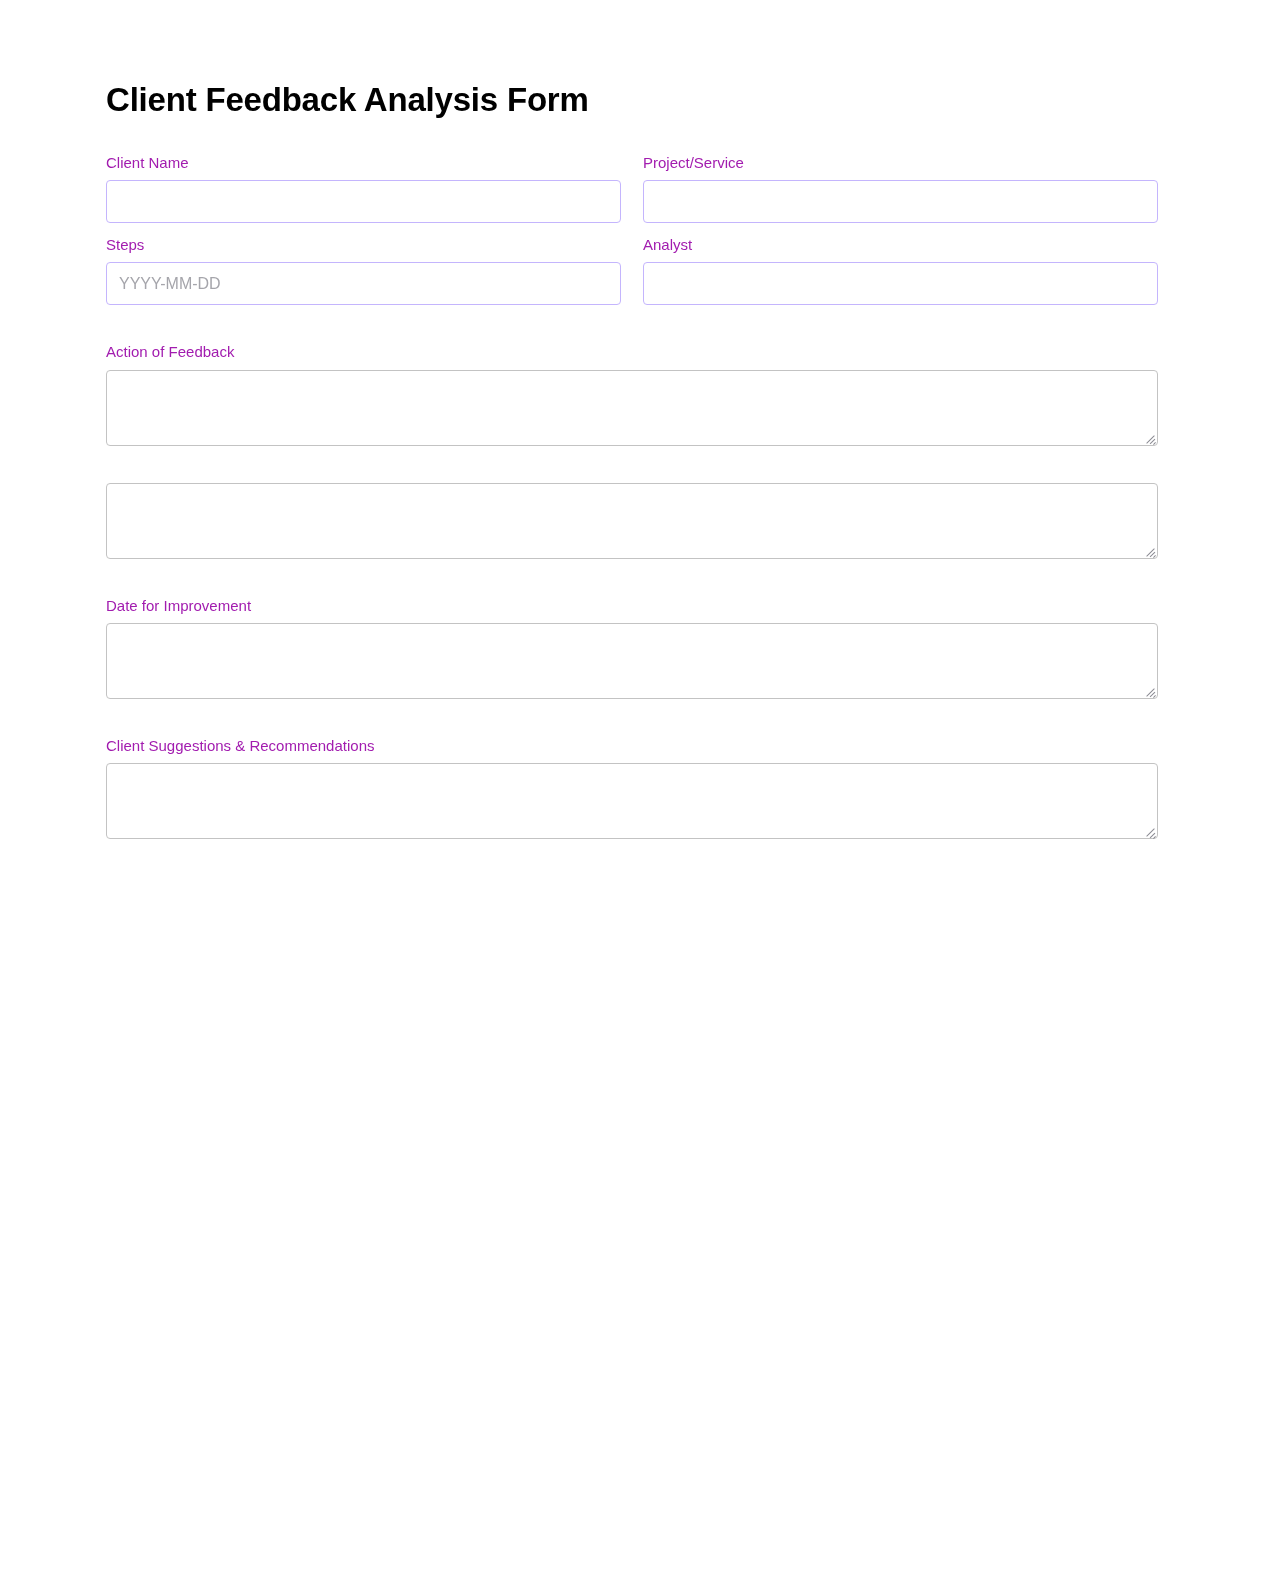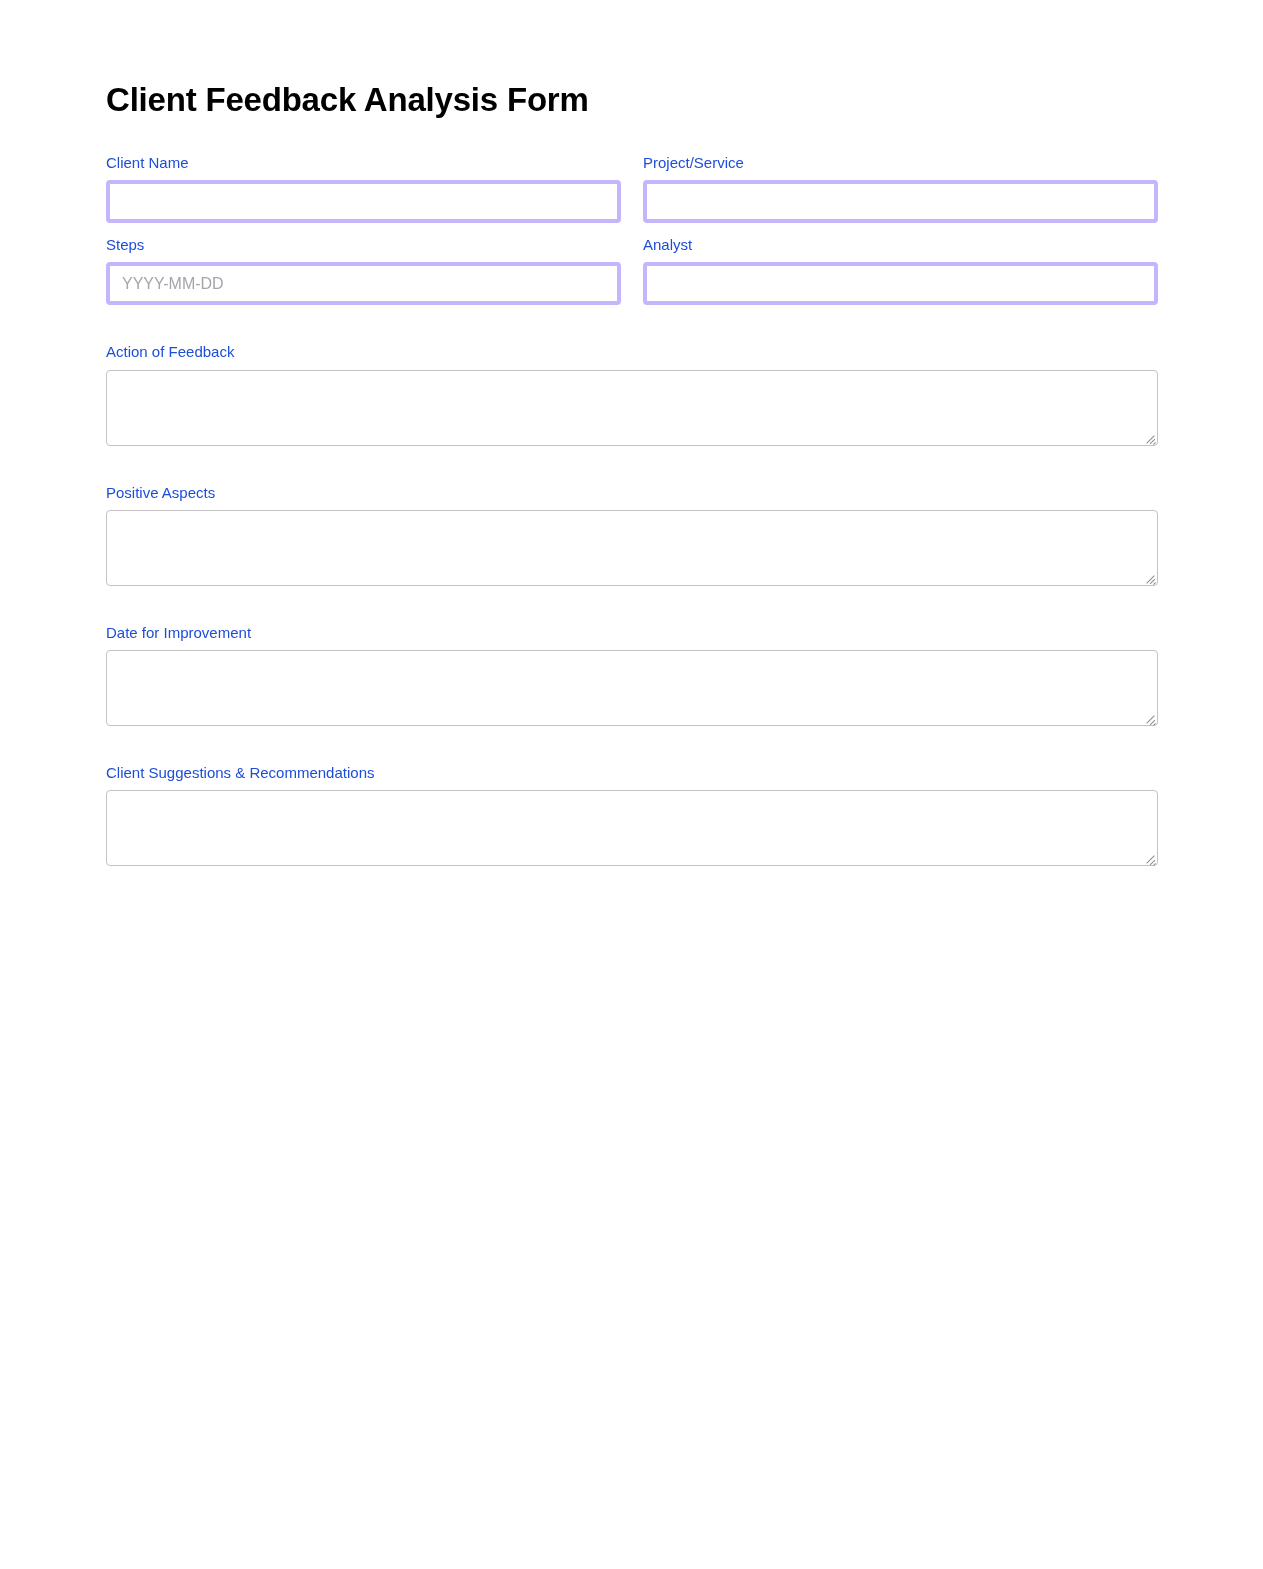--- a/index.html
+++ b/index.html
@@ -49,34 +49,34 @@
     margin-bottom: 12px;
   }
   .field.last-in-col {
     margin-bottom: 0;
   }
   label.field-label {
     display: block;
     font-size: 15px;
     line-height: 1.35;
     font-weight: normal;
-    color: #1d4ed8;
+    color: #a21caf;
     margin: 0 0 7px 0;
   }
   input.text-input {
     display: block;
     width: 100%;
     box-sizing: border-box;
     height: 43px;
     padding: 6px 12px;
     font-family: "Liberation Sans", sans-serif;
     font-size: 16px;
     color: #111111;
     background: #ffffff;
-    border: 4px solid #c4b5fd;
+    border: 1px solid #c4b5fd;
     border-radius: 4px;
     outline: none;
   }
   input.text-input::placeholder {
     color: #a5a5ab;
     opacity: 1;
   }
   .section {
     margin-top: 37px;
   }
@@ -171,21 +171,20 @@
         <span class="resize-grip">
           <i class="g1"></i>
             <i class="g2"></i>
             <i class="g3"></i>
         </span>
       </div>
     </div>
 
 
     <div class="section">
-      <label class="field-label">Positive Aspects</label>
       <div class="ta-shell">
         <textarea class="text-area" placeholder="" style=""></textarea>
         <span class="resize-grip">
           <i class="g1"></i>
             <i class="g2"></i>
             <i class="g3"></i>
         </span>
       </div>
     </div>
 

